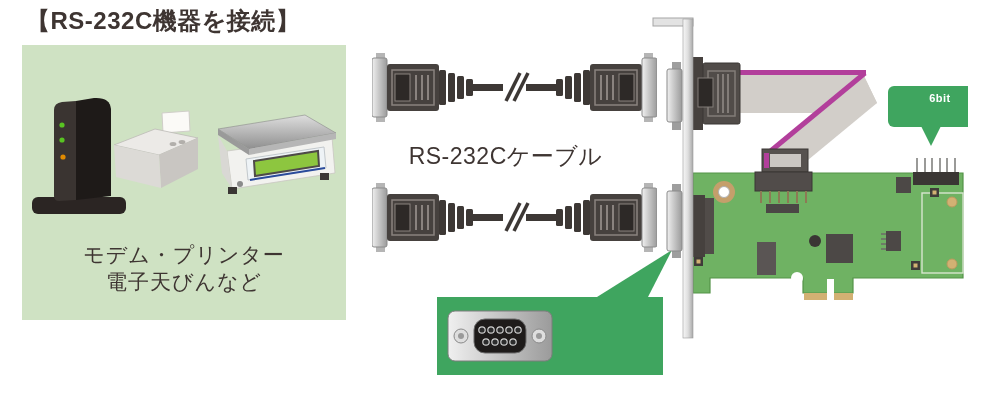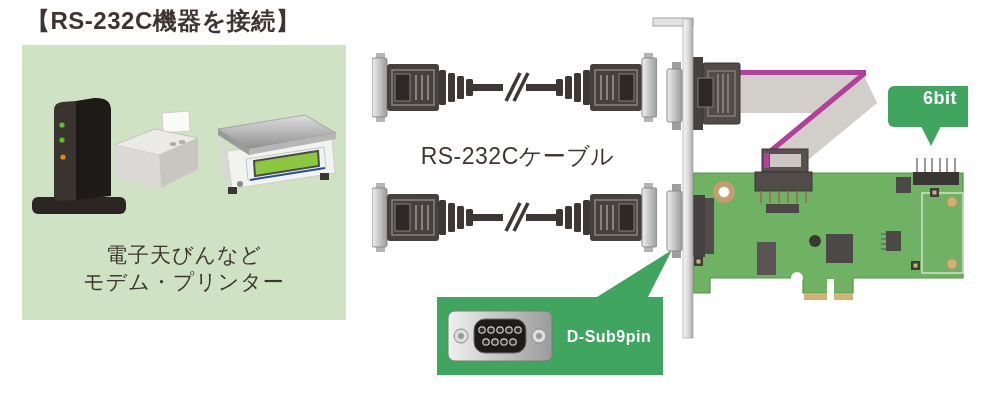--- a/index.html
+++ b/index.html
@@ -6,25 +6,25 @@
   html,body { width:1000px; height:400px; }
   body { font-family:"Liberation Sans","DejaVu Sans",sans-serif; background:#ffffff; }
   #stage { position:relative; width:968px; height:400px; background:#ffffff; overflow:hidden; }
   .abs { position:absolute; }
   #title { left:26px; top:5px; font-size:24px; font-weight:bold; color:#3e3532; letter-spacing:0.5px; }
   #panel { left:22px; top:45px; width:324px; height:275px; background:#cfe2c3; }
   #panel-caption { left:0; right:0; top:196px; text-align:center; font-size:21px; line-height:27px; color:#3e3532; letter-spacing:1px; }
   #devices { left:0; top:48px; }
   #cable-top { left:372px; top:50px; }
   #cable-bottom { left:372px; top:180px; }
-  #cable-label { left:400px; top:141px; width:235px; text-align:center; font-size:23px; color:#3e3532; letter-spacing:0.5px; }
+  #cable-label { left:388px; top:141px; width:235px; text-align:center; font-size:23px; color:#3e3532; letter-spacing:0.5px; }
   #callout-arrow { left:588px; top:244px; }
   #card { left:645px; top:12px; }
   #dio-callout { left:888px; top:86px; width:104px; height:41px; background:#3fa55f; border-radius:6px;
-                 color:#fff; font-size:18px; font-weight:bold; text-align:center; line-height:18px;
+                 color:#fff; font-size:11px; font-weight:bold; text-align:center; line-height:18px;
                  padding-top:3px; letter-spacing:0.5px; z-index:3; }
   #dio-pointer { left:921px; top:126px; width:0; height:0; border-left:10px solid transparent;
                  border-right:10px solid transparent; border-top:20px solid #3fa55f; z-index:3; }
   #dsub-callout { left:437px; top:297px; width:226px; height:78px; background:#3fa55f;
                   display:flex; align-items:center; z-index:3; }
   #dsub-icon { margin-left:10px; flex:0 0 auto; }
   #dsub-text { flex:1 1 auto; text-align:center; color:#fff; font-size:16px; font-weight:bold;
                line-height:21px; letter-spacing:0.5px; }
   #note { left:643px; top:361px; width:322px; text-align:right; font-size:13px; color:#4a3f3a; letter-spacing:0.5px; }
   svg { display:block; }
@@ -84,22 +84,22 @@
         <polygon points="196,36 283,22 314,40 227,56" fill="url(#gradPlat)" stroke="#8a8a8a" stroke-width="0.6"></polygon>
         <polygon points="196,36 196,42 227,62 227,56" fill="#9a9a9a"></polygon>
         <polygon points="227,56 314,40 314,46 227,62" fill="#b6b6b6"></polygon>
         <polygon points="224,66 302,54 304,75 226,87" fill="#eef3f6" stroke="#c2c8cc" stroke-width="1"></polygon>
         <polygon points="232,68 296,58 297,73 233,83" fill="#8dc63f" stroke="#4e4a49" stroke-width="2"></polygon>
         <line x1="228" y1="87" x2="303" y2="75" stroke="#2a4b9b" stroke-width="2"></line>
         <circle cx="218" cy="91" r="3" fill="#8a8a8a"></circle>
       </g>
     </svg>
     <div id="panel-caption" class="abs">
+      <div>モデム・プリンター</div>
       <div>電子天びんなど</div>
-      <div>モデム・プリンター</div>
     </div>
   </div>
 
   <svg id="cable-top" class="abs" width="285" height="75" viewBox="0 0 285 75">
     <g>
       <rect x="4" y="3" width="9" height="10" fill="#b5b5b5"></rect>
       <rect x="4" y="62" width="9" height="10" fill="#b5b5b5"></rect>
       <rect x="0" y="8" width="15" height="59" rx="2" fill="url(#gradSilver)" stroke="#8b8b8b"></rect>
       <rect x="15" y="14" width="52" height="47" rx="3" fill="#46413e"></rect>
       <rect x="20" y="20" width="42" height="35" fill="none" stroke="#8a837f" stroke-width="1.5"></rect>
@@ -289,18 +289,17 @@
         <circle cx="53" cy="24" r="3.2" fill="#2c2c2c" stroke="#cfcfcf" stroke-width="1.2"></circle>
         <circle cx="62" cy="24" r="3.2" fill="#2c2c2c" stroke="#cfcfcf" stroke-width="1.2"></circle>
         <circle cx="71" cy="24" r="3.2" fill="#2c2c2c" stroke="#cfcfcf" stroke-width="1.2"></circle>
         <circle cx="39" cy="36" r="3.2" fill="#2c2c2c" stroke="#cfcfcf" stroke-width="1.2"></circle>
         <circle cx="48" cy="36" r="3.2" fill="#2c2c2c" stroke="#cfcfcf" stroke-width="1.2"></circle>
         <circle cx="57" cy="36" r="3.2" fill="#2c2c2c" stroke="#cfcfcf" stroke-width="1.2"></circle>
         <circle cx="66" cy="36" r="3.2" fill="#2c2c2c" stroke="#cfcfcf" stroke-width="1.2"></circle>
       </g>
     </svg>
     <div id="dsub-text">
-      <div>D-Sub9pin</div>
     </div>
   </div>
 
 
 </div>
 
 </body></html>

